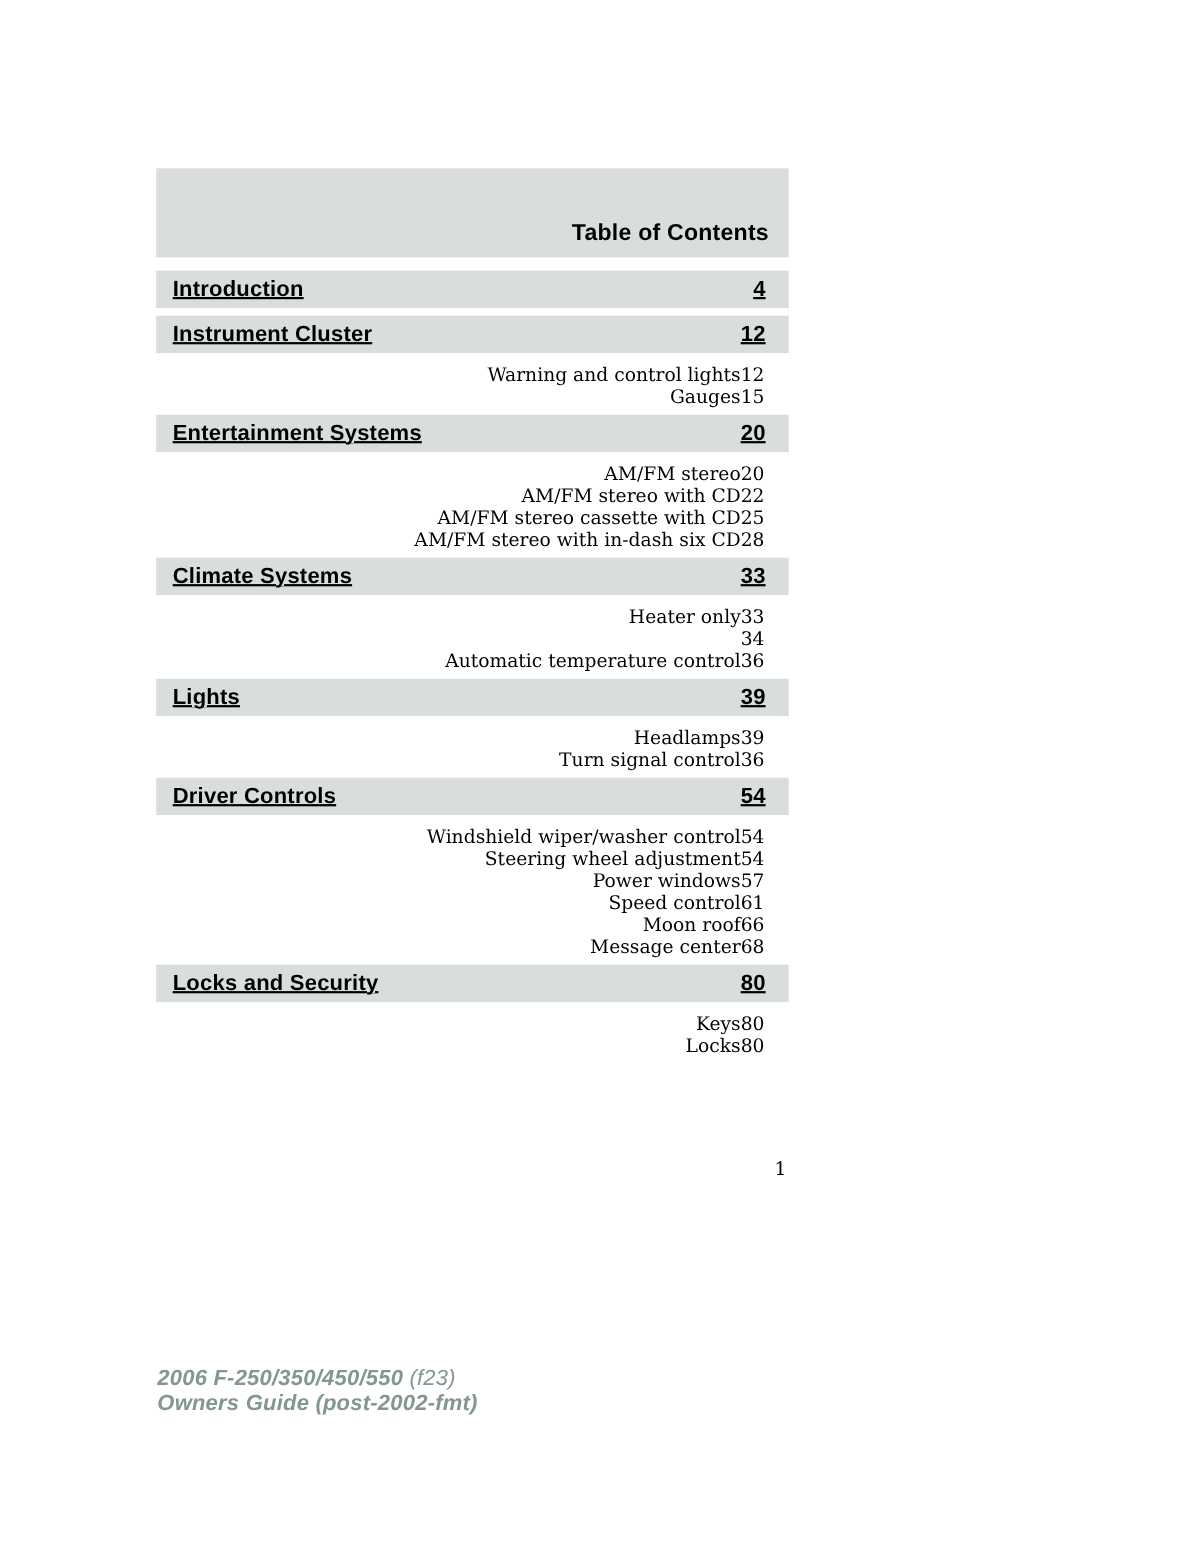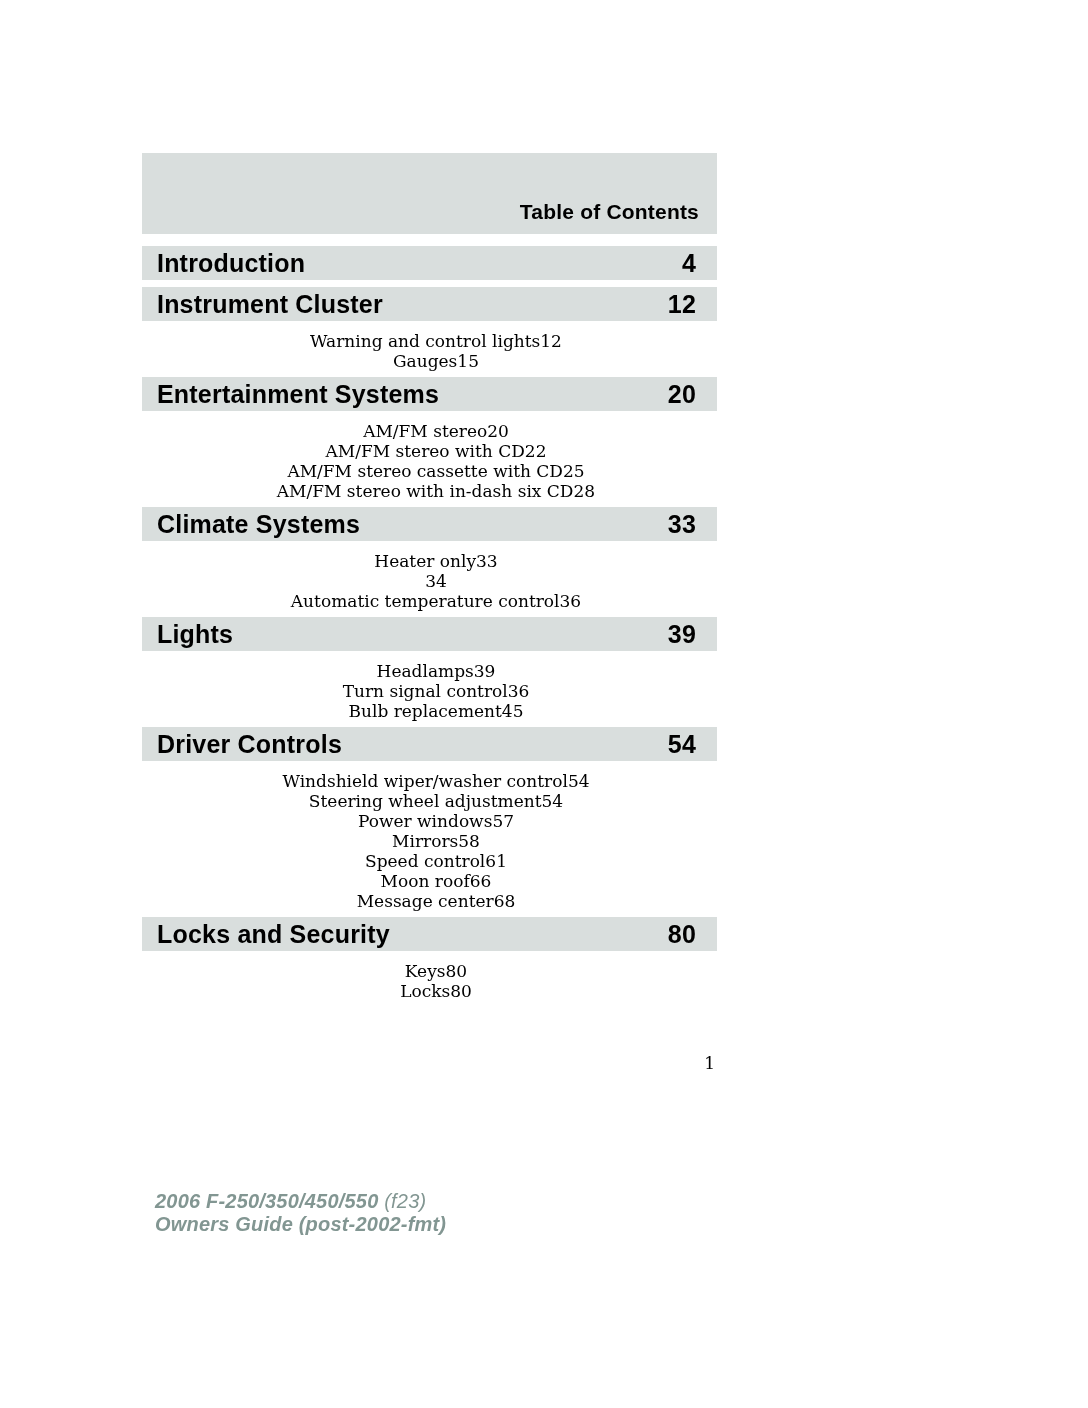--- a/index.html
+++ b/index.html
@@ -35,53 +35,53 @@
   .section .bar {
     height:34px;
     background:var(--bar-gray, #d9dedd);
     display:flex;
     align-items:center;
     justify-content:space-between;
     padding:0 21px 0 15px;
   }
   .section.gap-top { margin-top:7px; }
   .bar-title, .bar-page {
-    font-size:25px;
+    font-size:20px;
     font-weight:700;
     letter-spacing:0.2px;
+    text-decoration:underline;
   }
   .items {
     list-style:none;
     padding:10px 22px 6px 35px;
     font-family:"DejaVu Serif","Liberation Serif",serif;
     font-size:17px;
     line-height:20px;
   }
   .item {
     display:flex;
-    justify-content:center;
+    justify-content:flex-end;
     align-items:baseline;
   }
   .page-num {
     position:absolute;
     left:142px; top:1053px;
     width:573px;
     text-align:right;
     font-family:"DejaVu Serif","Liberation Serif",serif;
     font-size:17px;
   }
   .footer {
     position:absolute;
-    left:143px; top:1190px;
+    left:143px; top:1242px;
     font-style:italic;
     font-size:20px;
     line-height:23px;
     color:var(--footer-color, #829692);
     letter-spacing:0.2px;
-    margin-left:12px;
   }
   .footer .b { font-weight:700; }
   .footer .r { font-weight:400; }
 </style>
 </head>
 <body>
 
 <div class="page">
 
   <div class="content">
@@ -166,48 +166,40 @@
       </div>
       <ul class="items">
         <li class="item">
           <span>Headlamps</span>
           <span>39</span>
         </li>
         <li class="item">
           <span>Turn signal control</span>
           <span>36</span>
         </li>
-        <li class="item">
-          <span>Bulb replacement</span>
-          <span>45</span>
-        </li>
       </ul>
     </div>
 
     <div class="section">
       <div class="bar">
         <span class="bar-title">Driver Controls</span>
         <span class="bar-page">54</span>
       </div>
       <ul class="items">
         <li class="item">
           <span>Windshield wiper/washer control</span>
           <span>54</span>
         </li>
         <li class="item">
           <span>Steering wheel adjustment</span>
           <span>54</span>
         </li>
         <li class="item">
           <span>Power windows</span>
           <span>57</span>
-        </li>
-        <li class="item">
-          <span>Mirrors</span>
-          <span>58</span>
         </li>
         <li class="item">
           <span>Speed control</span>
           <span>61</span>
         </li>
         <li class="item">
           <span>Moon roof</span>
           <span>66</span>
         </li>
         <li class="item">

